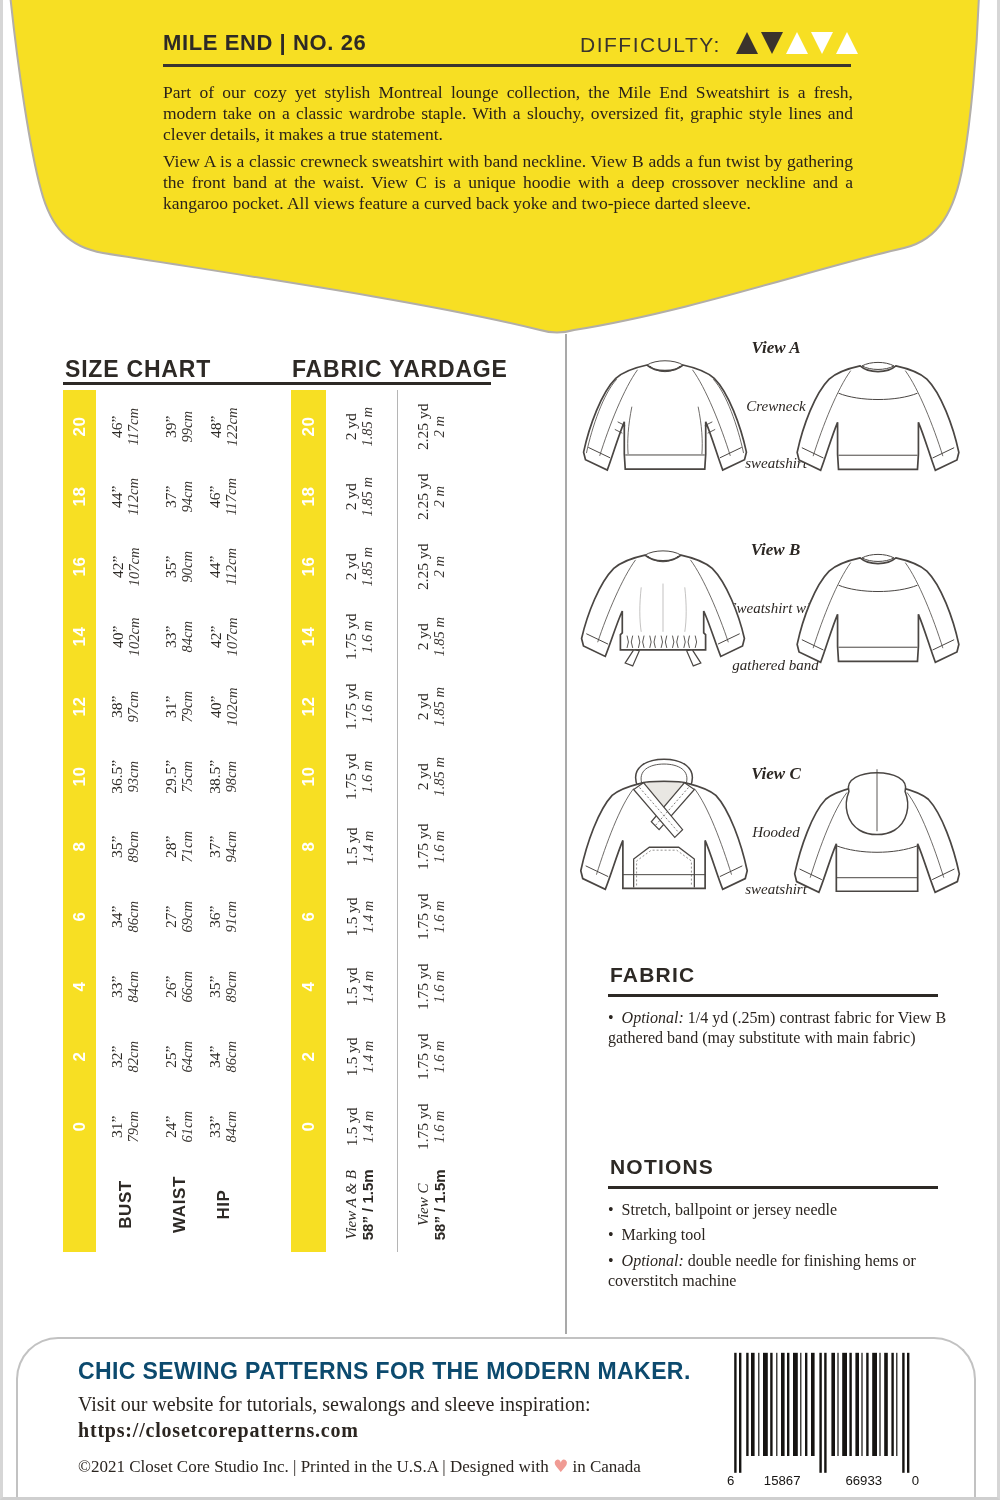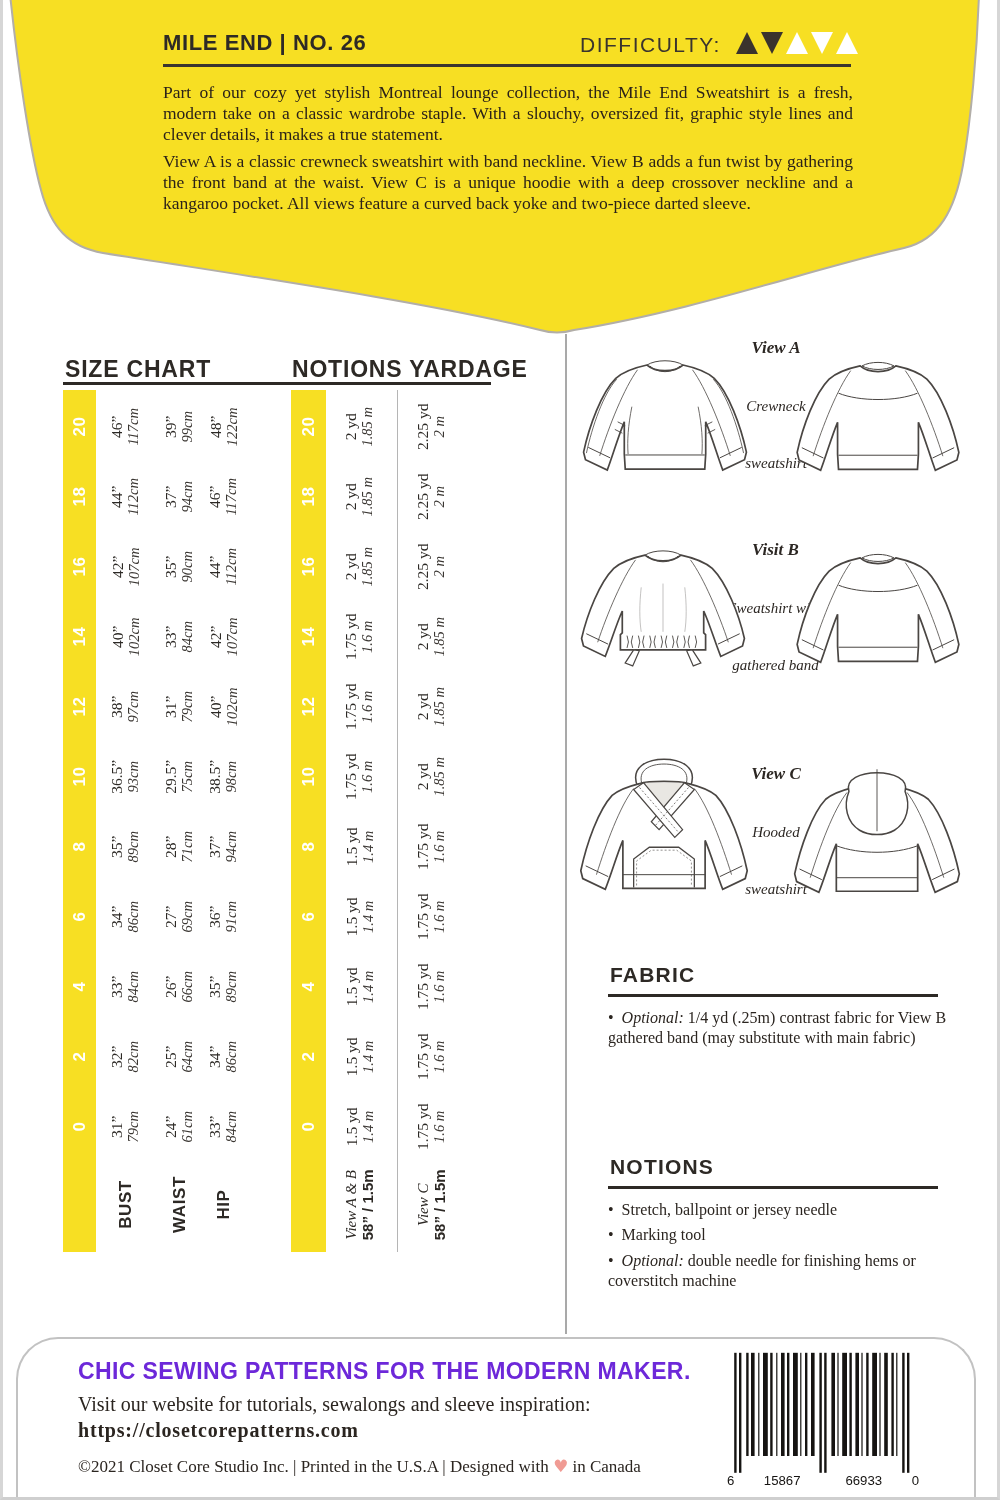--- a/index.html
+++ b/index.html
@@ -62,21 +62,21 @@
   .sec-rule{position:absolute;left:605px;width:330px;height:2.5px;background:#2d2925;}
   .sec-body{position:absolute;left:605px;width:340px;font-family:"Liberation Serif",serif;
             font-size:16px;line-height:1.27;color:#2b2520;}
   .bullet{margin-bottom:5px;}
   .bullet::before{content:"•";margin-right:8px;}
   .it{font-style:italic;}
 
   
   .footer-bar{position:absolute;left:13px;top:1337px;width:960px;height:170px;background:#fff;
               border:2px solid #c2c2c2;border-bottom:none;border-radius:42px 42px 0 0;box-sizing:border-box;}
-  .f-tagline{position:absolute;left:75px;top:1358px;font-size:23px;font-weight:bold;letter-spacing:.4px;color:#6d28d9;}
+  .f-tagline{position:absolute;left:75px;top:1358px;font-size:23px;font-weight:bold;letter-spacing:.4px;color:#0c4a6e;}
   .f-visit{position:absolute;left:75px;top:1393px;font-family:"Liberation Serif",serif;font-size:20px;color:#2b2520;}
   .f-url{position:absolute;left:75px;top:1419px;font-family:"Liberation Serif",serif;font-size:20px;font-weight:bold;
          letter-spacing:.8px;color:#2b2520;}
   .f-copy{position:absolute;left:75px;top:1456px;font-family:"Liberation Serif",serif;font-size:17px;color:#2b2520;}
   .heart{font-family:"DejaVu Sans",sans-serif;}
   .barcode{position:absolute;left:723px;top:1348px;}
 </style>
 </head>
 <body>
 
@@ -97,21 +97,21 @@
       <div class="tri down light"></div>
       <div class="tri up light"></div>
     </div>
   <div class="flap-rule"></div>
   <div class="flap-para p1">Part of our cozy yet stylish Montreal lounge collection, the Mile End Sweatshirt is a fresh, modern take on a classic wardrobe staple. With a slouchy, oversized fit, graphic style lines and clever details, it makes a true statement.</div>
   <div class="flap-para p2">View A is a classic crewneck sweatshirt with band neckline. View B adds a fun twist by gathering the front band at the waist. View C is a unique hoodie with a deep crossover neckline and a kangaroo pocket. All views feature a curved back yoke and two-piece darted sleeve.</div>
 
   <div class="v-divider"></div>
 
   <div class="chart-h h-size">SIZE CHART</div>
-  <div class="chart-h h-yard">NOTIONS YARDAGE</div>
+  <div class="chart-h h-yard">FABRIC YARDAGE</div>
   <div class="chart-rule"></div>
 
   <div class="band band1" style="background:#F7DF23"></div>
   <div class="band band2" style="background:#F7DF23"></div>
   <div class="yard-divider"></div>
 
   <div class="chart-rows">
       <div class="chart-row" style="top: 0px;">
       <div class="rcell col-s1">
           <div class="in">
@@ -622,21 +622,21 @@
   </svg>
   <svg class="sketch" style="left:784px;top:349px;" width="182" height="141" viewBox="0 0 190 150" fill="none" stroke="#4a4643">
     <path d="M76,18 C62,21 50,26 43,32 C28,47 15,82 9,110 L11,118 L34,129 C40,113 46,92 52,78 L52,112 L53,128 L137,128 L138,112 L138,78 C144,92 150,113 156,129 L179,118 L181,110 C175,82 162,47 147,32 C140,26 128,21 114,18 C105,26 85,26 76,18 Z" fill="#fff" stroke-width="1.7"></path>
     <path d="M78,18 C87,13 103,13 112,18 M78,18 C87,23 103,23 112,18" stroke-width="1"></path>
     <path d="M53,47 C75,56 115,56 137,47" stroke-width="1"></path>
     <path d="M53,113 L137,113 M14,105 L37,116 M176,105 L153,116" stroke-width="1"></path>
     <path d="M66,23 C52,42 36,82 26,114 M124,23 C138,42 154,82 164,114" stroke-width=".8"></path>
   </svg>
 
   <div class="view-label" style="left:690px;top:540px;width:165px;">
-    <div class="vname">Visit B</div>
+    <div class="vname">View B</div>
     <div class="vdesc">Sweatshirt with</div>
     <div class="vdesc">gathered band</div>
   </div>
   <svg class="sketch" style="left:570px;top:540px;" width="180" height="142" viewBox="0 0 190 150" fill="none" stroke="#4a4643">
     <path d="M76,16 C62,19 50,24 43,30 C28,45 15,78 9,104 L11,112 L34,123 C40,108 46,88 52,75 L52,98 L50,100 L50,116 L140,116 L140,100 L138,98 L138,75 C144,88 150,108 156,123 L179,112 L181,104 C175,78 162,45 147,30 C140,24 128,19 114,16 C105,24 85,24 76,16 Z" fill="#fff" stroke-width="1.7"></path>
     <path d="M76,16 C85,10 105,10 114,16 M79,17 C87,25 103,25 111,17" stroke-width="1"></path>
     <path d="M57,101 q3,7 0,13 M63,101 q-3,7 0,13 M69,101 q3,7 0,13 M75,101 q-3,7 0,13 M81,101 q3,7 0,13 M87,101 q-3,7 0,13 M93,101 q3,7 0,13 M99,101 q-3,7 0,13 M105,101 q3,7 0,13 M111,101 q-3,7 0,13 M117,101 q3,7 0,13 M123,101 q-3,7 0,13 M129,101 q3,7 0,13" stroke-width=".9"></path>
     <path d="M64,116 L55,130 L63,133 L70,117 Z M126,116 L135,130 L127,133 L120,117 Z" fill="#fff" stroke-width="1.2"></path>
     <path d="M72,50 C70,68 70,84 72,97 M95,46 L95,97 M118,50 C120,68 120,84 118,97" stroke-width=".6" opacity=".55"></path>
     <path d="M66,21 C52,40 36,78 26,108 M124,21 C138,40 154,78 164,108" stroke-width=".8"></path>

